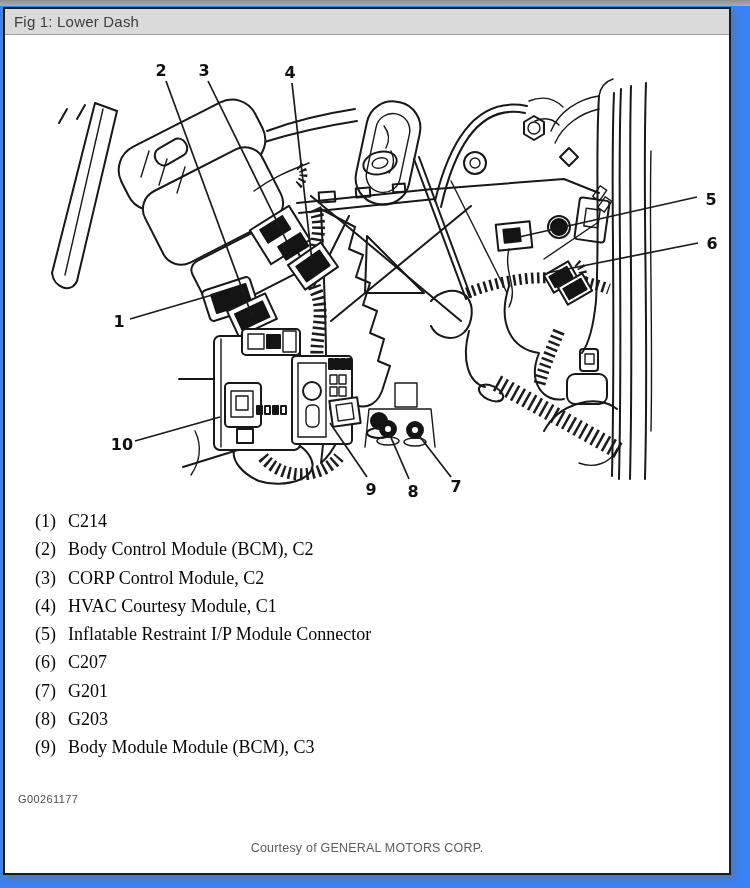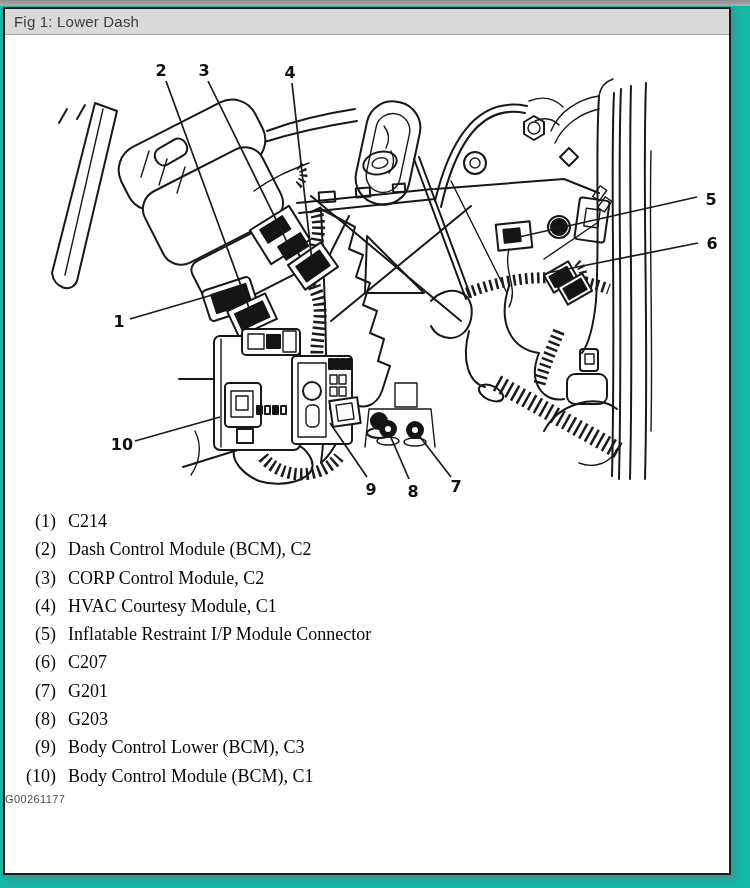--- a/index.html
+++ b/index.html
@@ -1,30 +1,30 @@
 <!DOCTYPE html>
 <html><head>
 <meta charset="utf-8">
 <style>
   html,body{margin:0;padding:0;background:#e9e9e9;}
-  .page{position:relative;width:750px;height:888px;background:#14b8a6;overflow:hidden;
+  .page{position:relative;width:750px;height:888px;background:#3b82f6;overflow:hidden;
         font-family:"Liberation Sans",sans-serif;}
   .top-strip{position:absolute;left:0;top:0;width:750px;height:6px;
              background:linear-gradient(#8e8e8e,#b0b0b0);}
   .frame{position:absolute;left:3px;top:7px;width:724px;height:864px;background:#ffffff;
          border:2px solid #1b1b1b;box-shadow:4px 4px 7px rgba(110,110,110,.55);}
   .titlebar{position:absolute;left:0;top:0;width:100%;height:26px;background:#dadada;
             border-bottom:1px solid #a2a2a2;box-sizing:border-box;}
   .titlebar span{display:block;padding:4px 0 0 9px;font-size:15px;color:#3d3d3d;letter-spacing:.2px;}
   .diagram-svg{position:absolute;left:0;top:27px;}
   .legend{position:absolute;left:17px;top:498px;width:660px;
           font-family:"Liberation Serif",serif;font-size:18px;color:#050505;}
   .legend .row{display:grid;grid-template-columns:46px auto;line-height:28.3px;}
   .legend .num{text-align:right;padding-right:12px;}
-  .watermark{position:absolute;left:0;top:784px;font-size:11px;color:#4c4c4c;letter-spacing:.4px;}
+  .watermark{position:absolute;left:13px;top:784px;font-size:11px;color:#4c4c4c;letter-spacing:.4px;}
   .courtesy{position:absolute;left:0;top:832px;width:100%;text-align:center;
             font-size:12.5px;color:#5c5c5c;letter-spacing:.2px;}
   
   .art{stroke:#181818;fill:none;stroke-width:2;stroke-linecap:round;stroke-linejoin:round;}
   .thin{stroke-width:1.4;}
   .wfill{fill:#ffffff;}
   .dk{fill:#141414;stroke:#141414;}
   .conduit{stroke:#1c1c1c;fill:none;stroke-linecap:butt;}
   .leader{stroke:#1a1a1a;stroke-width:1.7;fill:none;}
   .callout{font-family:"DejaVu Sans",sans-serif;font-weight:bold;font-size:16px;fill:#101010;
@@ -236,21 +236,21 @@
       </g>
     </svg>
 
     <div class="legend">
       <div class="row">
         <span class="num">(1)</span>
         <span class="lbl">C214</span>
       </div>
       <div class="row">
         <span class="num">(2)</span>
-        <span class="lbl">Dash Control Module (BCM), C2</span>
+        <span class="lbl">Body Control Module (BCM), C2</span>
       </div>
       <div class="row">
         <span class="num">(3)</span>
         <span class="lbl">CORP Control Module, C2</span>
       </div>
       <div class="row">
         <span class="num">(4)</span>
         <span class="lbl">HVAC Courtesy Module, C1</span>
       </div>
       <div class="row">
@@ -264,23 +264,20 @@
       <div class="row">
         <span class="num">(7)</span>
         <span class="lbl">G201</span>
       </div>
       <div class="row">
         <span class="num">(8)</span>
         <span class="lbl">G203</span>
       </div>
       <div class="row">
         <span class="num">(9)</span>
-        <span class="lbl">Body Control Lower (BCM), C3</span>
-      </div>
-      <div class="row">
-        <span class="num">(10)</span>
-        <span class="lbl">Body Control Module (BCM), C1</span>
+        <span class="lbl">Body Module Module (BCM), C3</span>
       </div>
     </div>
 
     <div class="watermark">G00261177</div>
+    <div class="courtesy">Courtesy of GENERAL MOTORS CORP.</div>
   </div>
 </div>
 
 </body></html>

